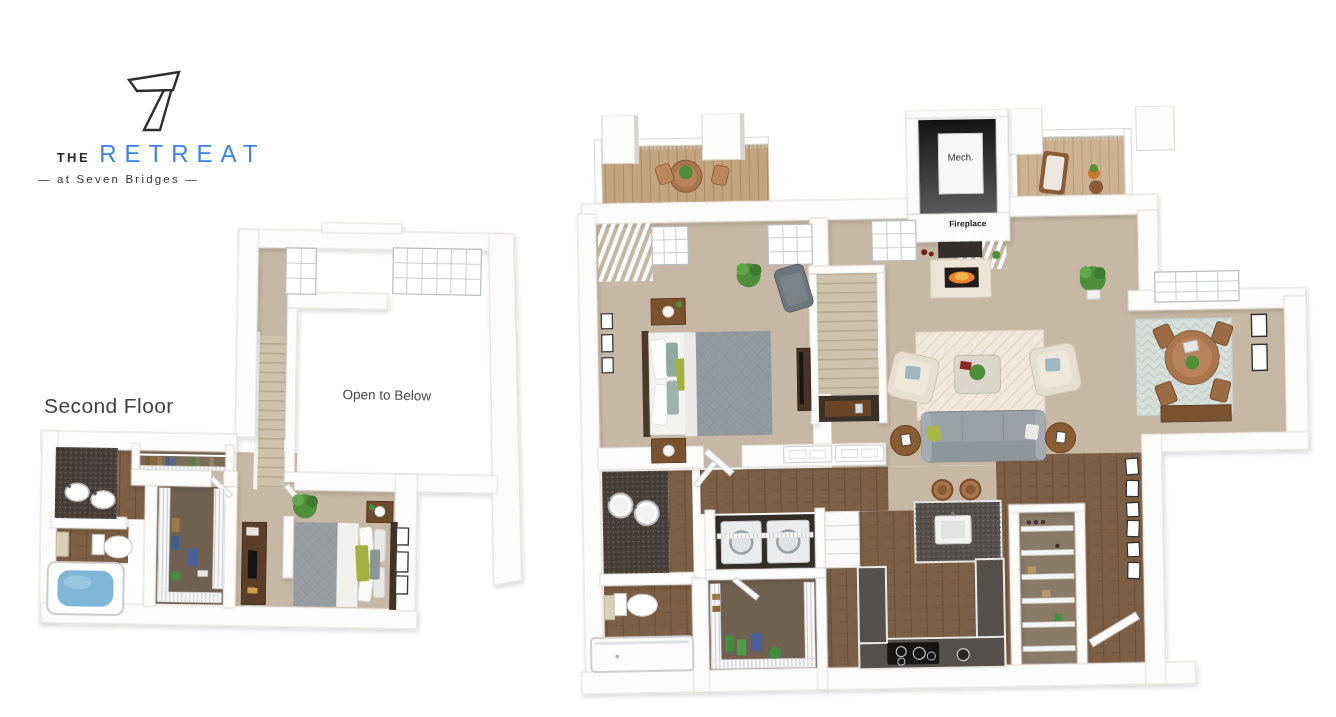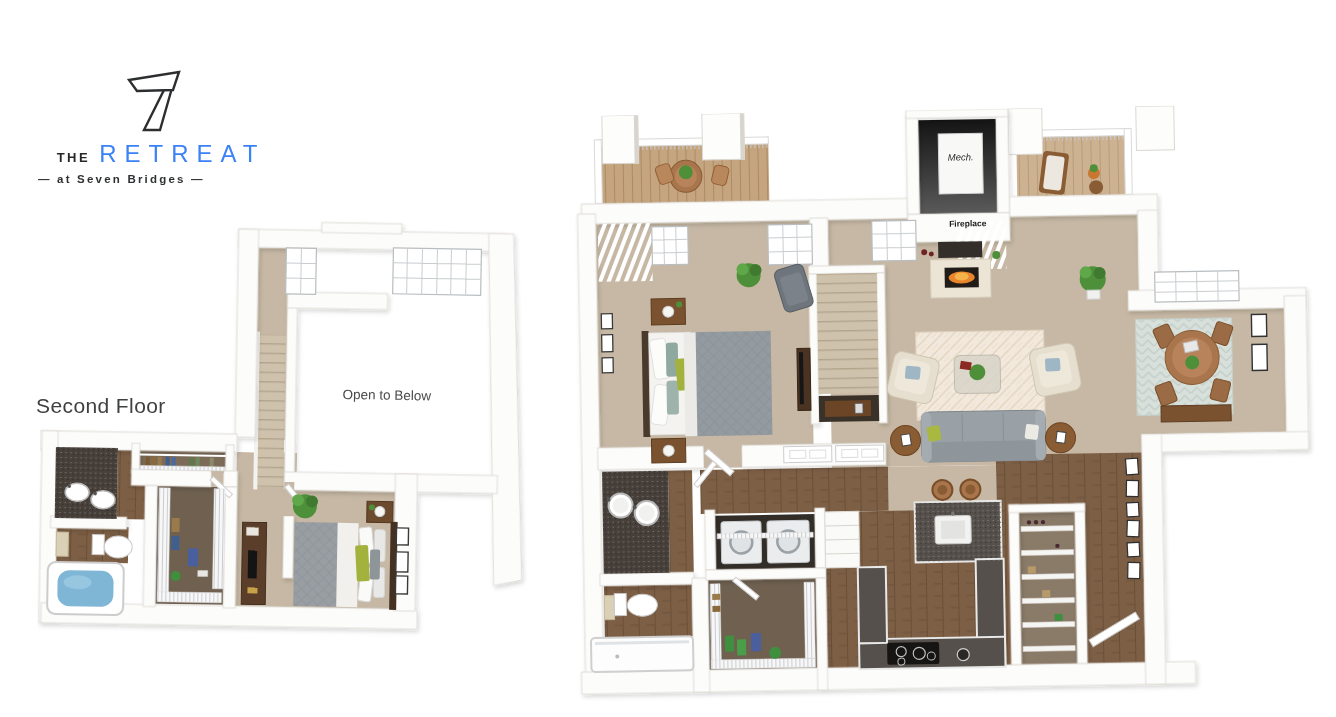--- a/index.html
+++ b/index.html
@@ -4,28 +4,28 @@
 <style>
   html,body{margin:0;padding:0;}
   body{width:1336px;height:717px;background:#ffffff;position:relative;overflow:hidden;
        font-family:"Liberation Sans",sans-serif;color:#2d2f31;}
   .abs{position:absolute;}
   
   #logo{left:38px;top:68px;width:238px;text-align:left;}
   #brandrow{display:flex;justify-content:center;align-items:baseline;gap:9px;margin-top:2px;}
   #brand-prefix{font-size:13px;font-weight:bold;letter-spacing:2.5px;color:#26282a;}
   #brand-name{font-size:24px;font-weight:400;letter-spacing:8px;color:#3b82f6;margin-right:-8px;}
-  #tagline{font-size:11.5px;letter-spacing:2.2px;color:#2f3133;margin-top:5px;font-weight:700;}
+  #tagline{font-size:11.5px;letter-spacing:2.2px;color:#2f3133;margin-top:5px;font-weight:400;}
   
   #plan-left{left:40px;top:220px;width:500px;height:450px;transform:rotate(1deg);}
   #plan-right{left:555px;top:110px;width:760px;height:600px;transform:rotate(-1deg);}
   .plan-label{font-size:21px;color:#3f4042;letter-spacing:.4px;}
-  #lbl-second-floor{left:36px;top:394px;}
+  #lbl-second-floor{left:44px;top:394px;}
   #lbl-open{left:294px;top:166px;width:104px;text-align:center;font-size:13.5px;color:#4a4a4a;}
-  #lbl-mech{left:386px;top:42px;width:48px;text-align:center;font-size:9.5px;color:#2d2d2d;font-style:italic;}
+  #lbl-mech{left:386px;top:42px;width:48px;text-align:center;font-size:9.5px;color:#2d2d2d;}
   #lbl-fire{left:382px;top:109px;width:68px;text-align:center;font-size:8.5px;font-weight:bold;color:#1a1a1a;}
   svg{display:block;}
 </style>
 </head>
 <body>
 
 <div class="abs" id="logo">
   <svg width="238" height="70" viewBox="0 0 238 70">
     <g fill="#ffffff" stroke="#2c2e30" stroke-width="2.4" stroke-linejoin="miter">
       <polygon points="126,22 138,6 122,62 106,62"></polygon>

